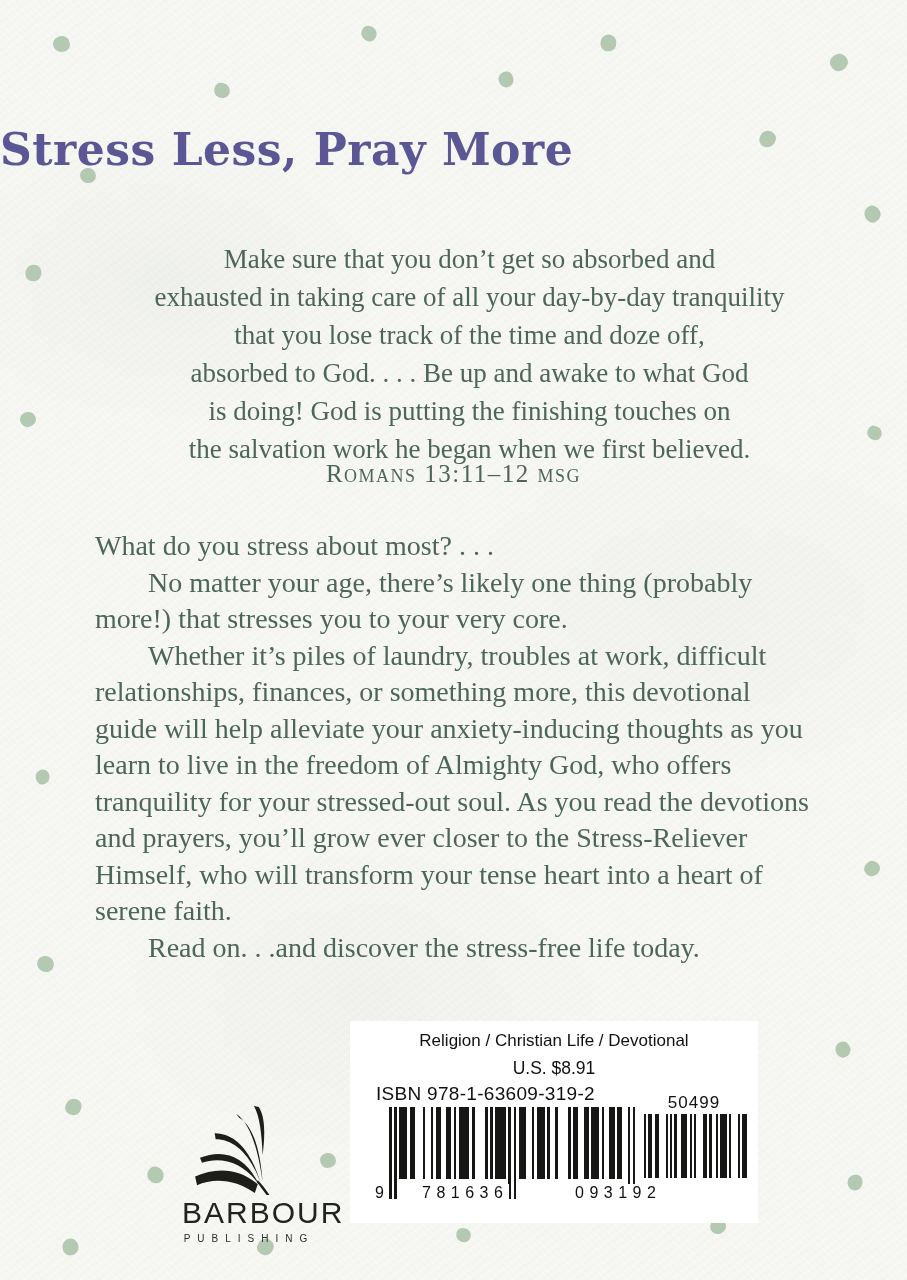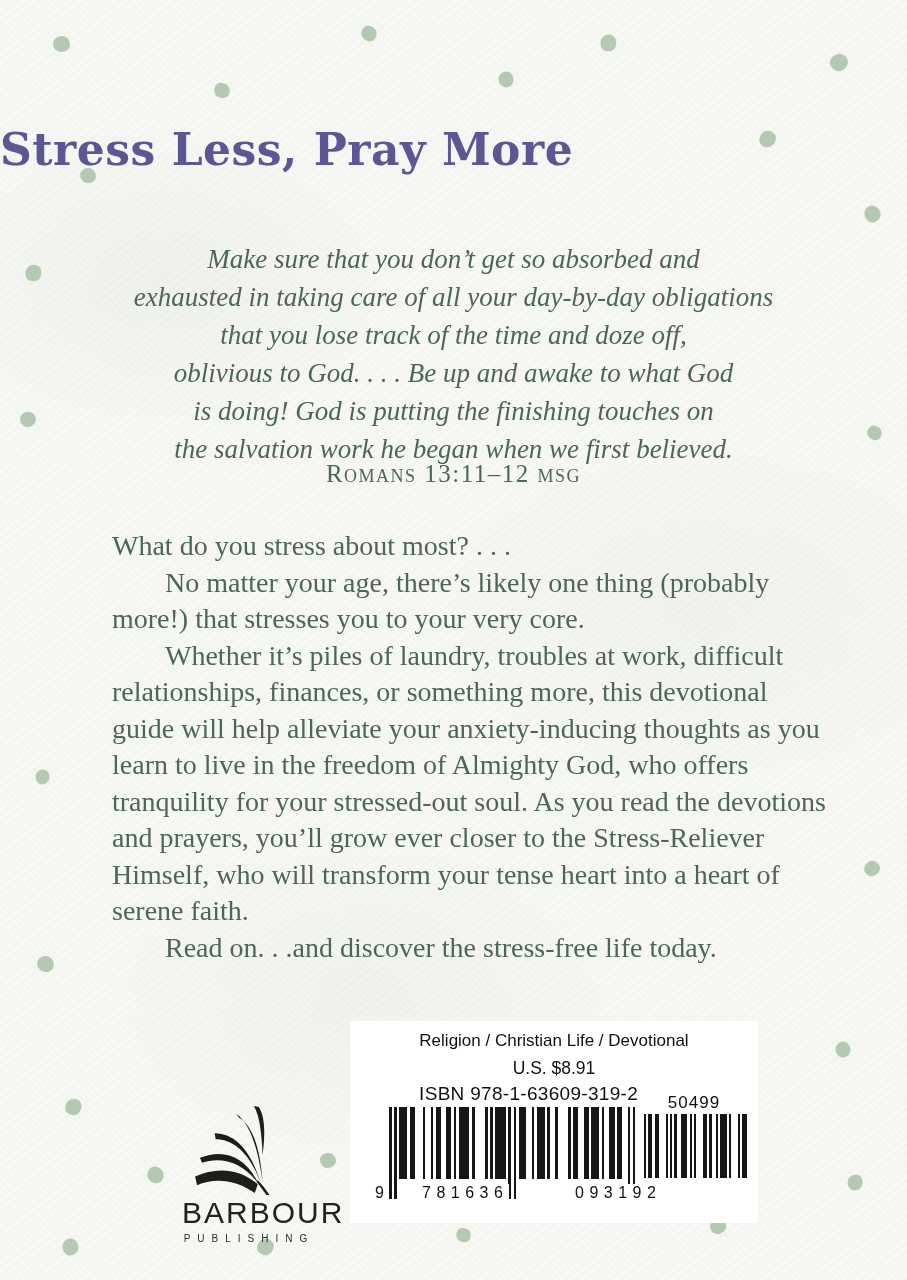--- a/index.html
+++ b/index.html
@@ -38,35 +38,34 @@
 
   .book-title{
     position:absolute;left:0;top:124px;width:100%;
     margin:0;text-align:left;
     font-family:"DejaVu Serif", serif;
     font-weight:700;font-style:normal;
     font-size:44px;letter-spacing:0.5px;
     color:var(--c-title);
   }
   .scripture{
-    position:absolute;left:60px;top:240px;width:787px;
+    position:absolute;left:76px;top:240px;width:787px;
     text-align:center;
-    font-style:italic;
     font-size:27px;line-height:38px;
     color:var(--c-text);
   }
   .attribution{
     position:absolute;left:0;top:460px;width:100%;
     text-align:center;
     font-variant:small-caps;
     font-size:25px;letter-spacing:1.5px;
     color:var(--c-text);
   }
   .body-copy{
-    position:absolute;left:112px;top:528px;width:722px;
+    position:absolute;left:95px;top:528px;width:722px;
     font-size:28px;line-height:36.5px;
     color:var(--c-text);
   }
   .body-copy p{margin:0;}
   .body-copy p.indent{text-indent:53px;}
 
   
   .publisher{
     position:absolute;left:158px;top:1104px;width:176px;
     text-align:center;color:var(--c-ink);
@@ -85,21 +84,21 @@
 
   
   .barcode-panel{
     position:absolute;left:350px;top:1021px;width:408px;height:202px;
     background:var(--c-panel);z-index:3;
     font-family:"Liberation Sans", sans-serif;color:#111;
   }
   .bc-category{margin-top:10px;text-align:center;font-size:17px;}
   .bc-price{margin-top:7px;text-align:center;font-size:17.5px;}
   .ean-block{position:absolute;left:26px;top:62px;width:262px;}
-  .isbn-label{text-align:right;font-size:19px;letter-spacing:0.3px;}
+  .isbn-label{text-align:left;font-size:19px;letter-spacing:0.3px;}
   .ean-wrap{position:relative;margin-top:2px;padding-left:13px;height:92px;}
   .bars{display:flex;align-items:flex-start;height:92px;}
   .bars .m{width:2.6px;height:72px;}
   .bars .m.b{background:#161614;}
   .bars .m.g{height:92px;}
   .ean-digits span{
     position:absolute;font-size:16px;letter-spacing:5.5px;
     bottom:-3px;background:var(--c-panel);padding:0 1px;line-height:18px;
   }
   .ean-digits .d-first{left:-2px;letter-spacing:0;}
@@ -115,23 +114,23 @@
 <body>
 
 <div class="cover">
 
   <div class="content">
 
     <h1 class="book-title">Stress Less, Pray More</h1>
 
     <div class="scripture">
       <div>Make sure that you don’t get so absorbed and</div>
-      <div>exhausted in taking care of all your day-by-day obligations</div>
+      <div>exhausted in taking care of all your day-by-day tranquility</div>
       <div>that you lose track of the time and doze off,</div>
-      <div>oblivious to God. . . . Be up and awake to what God</div>
+      <div>absorbed to God. . . . Be up and awake to what God</div>
       <div>is doing! God is putting the finishing touches on</div>
       <div>the salvation work he began when we first believed.</div>
     </div>
 
     <div class="attribution">Romans 13:11–12 msg</div>
 
     <div class="body-copy">
       <p>What do you stress about most? . . .</p>
       <p class="indent">No matter your age, there’s likely one thing (probably more!) that stresses you to your very core.</p>
       <p class="indent">Whether it’s piles of laundry, troubles at work, difficult relationships, finances, or something more, this devotional guide will help alleviate your anxiety-inducing thoughts as you learn to live in the freedom of Almighty God, who offers tranquility for your stressed-out soul. As you read the devotions and prayers, you’ll grow ever closer to the Stress-Reliever Himself, who will transform your tense heart into a heart of serene faith.</p>

